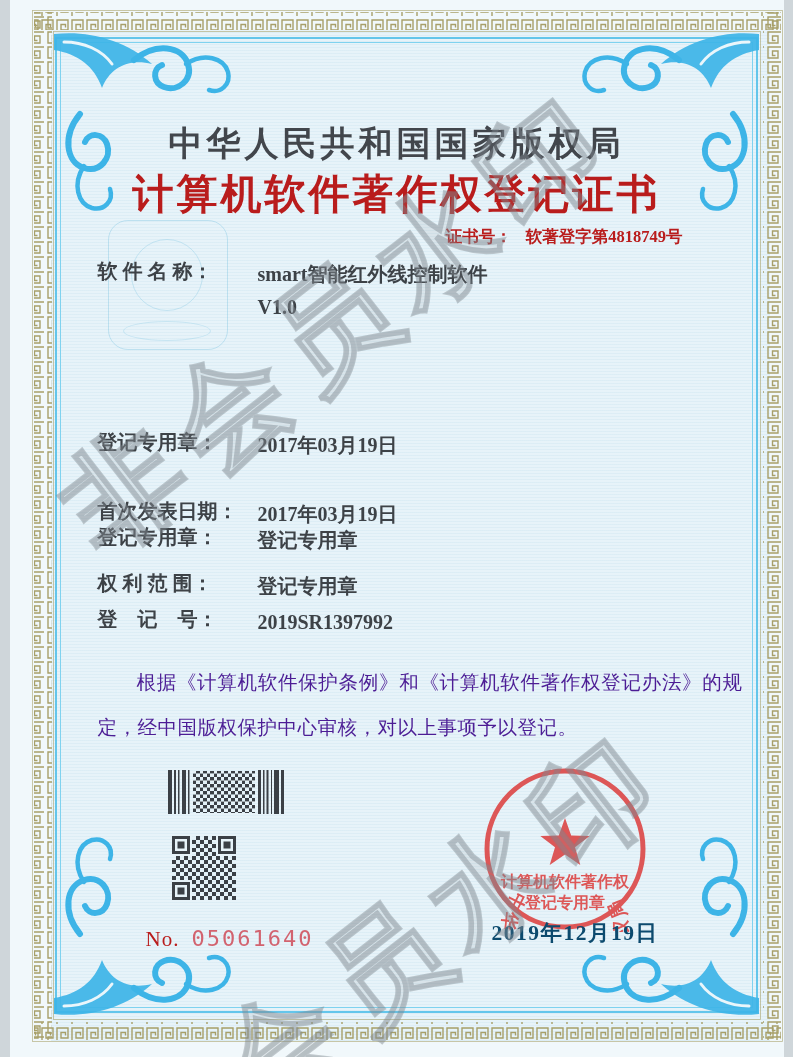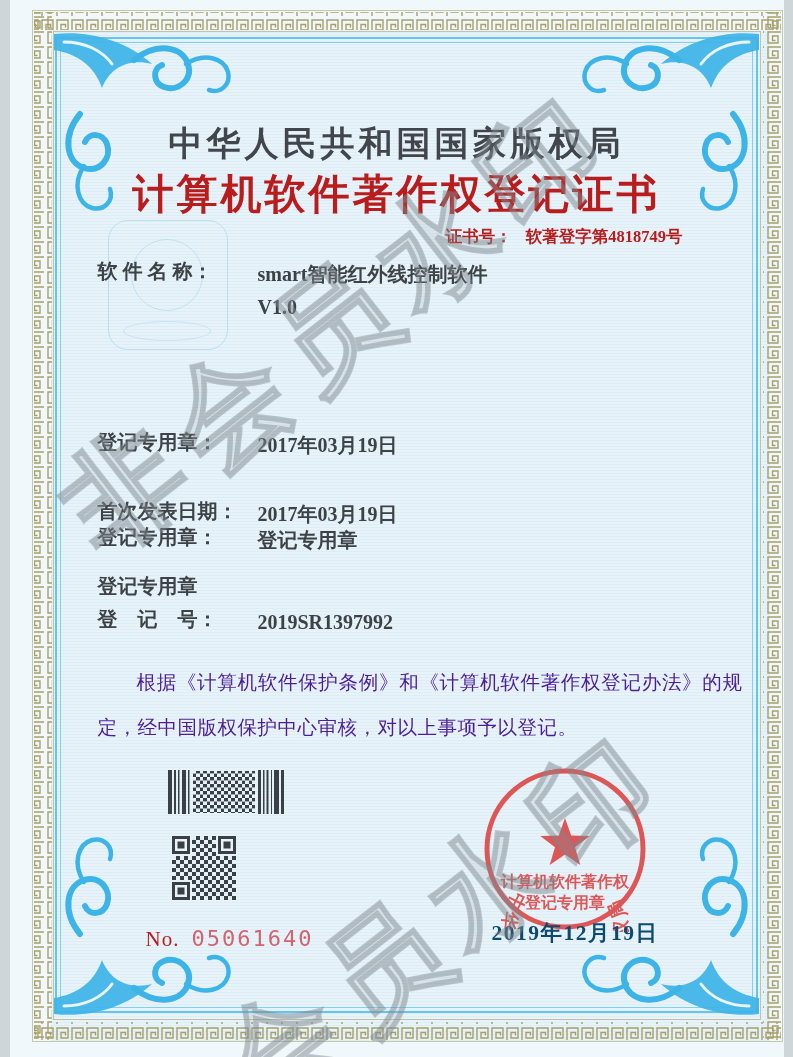--- a/index.html
+++ b/index.html
@@ -152,20 +152,21 @@
       <div class="flabel">首次发表日期：</div>
       <div class="fvalue">2017年03月19日</div>
     </div>
 
     <div class="row" style="top:524px">
       <div class="flabel">登记专用章：</div>
       <div class="fvalue">登记专用章</div>
     </div>
 
     <div class="row" style="top:570px">
+      <div class="flabel">权 利 范 围：</div>
       <div class="fvalue">登记专用章</div>
     </div>
 
     <div class="row" style="top:606px">
       <div class="flabel">登　记　号：</div>
       <div class="fvalue">2019SR1397992</div>
     </div>
 
     <p class="statement">根据《计算机软件保护条例》和《计算机软件著作权登记办法》的规定，经中国版权保护中心审核，对以上事项予以登记。</p>
 

